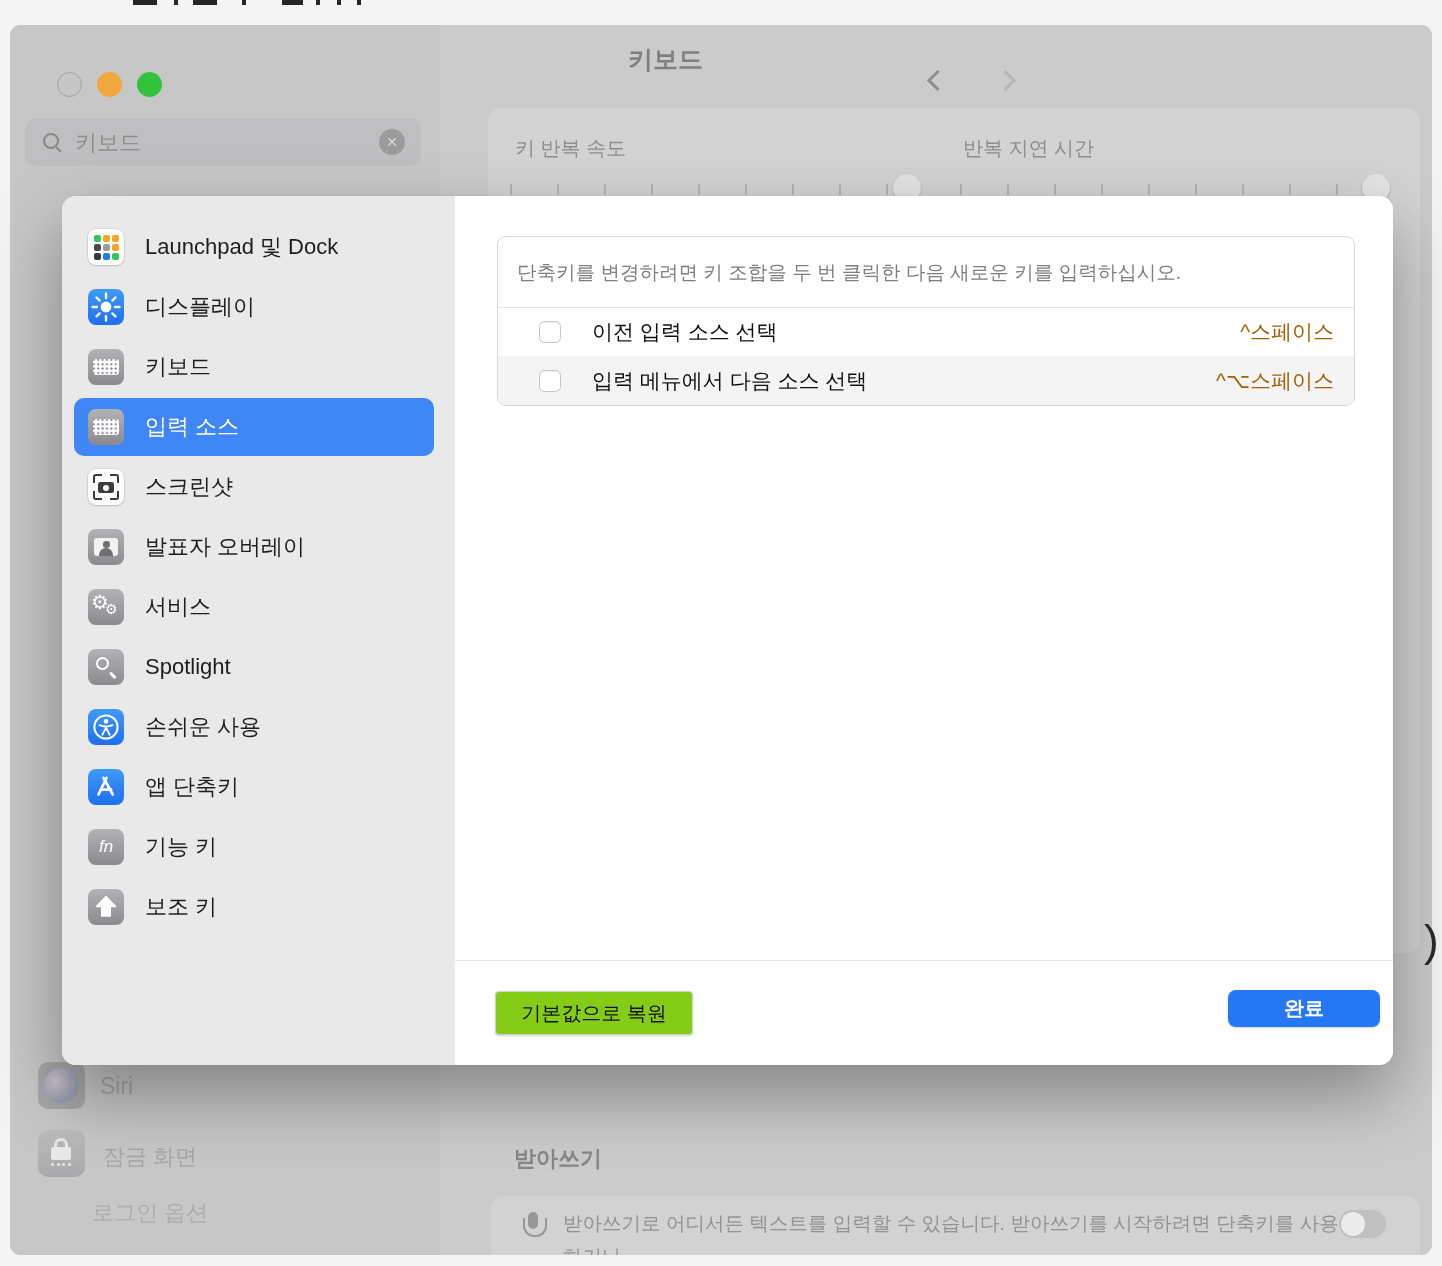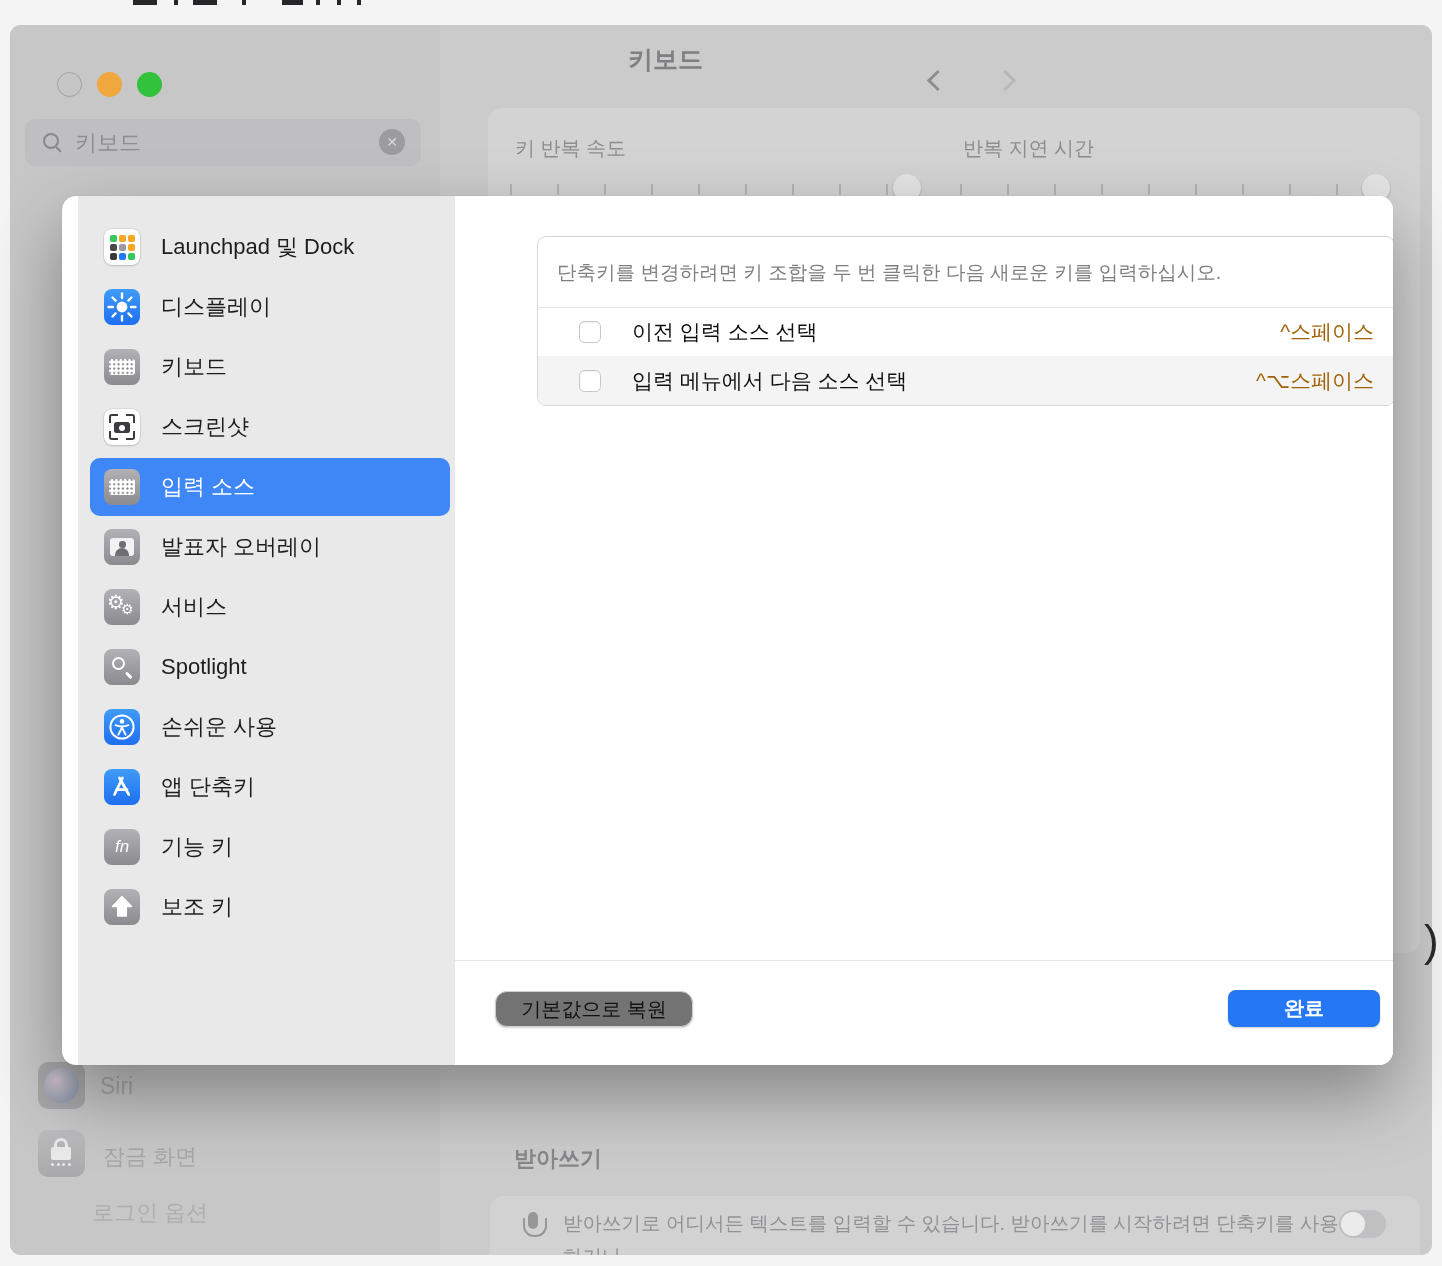--- a/index.html
+++ b/index.html
@@ -65,21 +65,21 @@
   .dict-text { position:absolute; left:73px; top:11px; width:790px; font-size:19.5px; line-height:33px; color:#929295; }
   .dim-toggle { position:absolute; right:34px; top:14px; width:47px; height:28px; border-radius:14px; background:#c0c0c2; }
   .dim-toggle i { position:absolute; left:2px; top:2px; width:24px; height:24px; border-radius:50%; background:#ebebec; }
 
   .top-frag { position:absolute; top:0; height:5px; background:#262628; }
   .stray { position:absolute; left:1424px; top:916px; font-size:44px; color:#2a2a2c; z-index:5; }
 
   
   .sheet { position:absolute; left:62px; top:196px; width:1331px; height:869px; border-radius:14px;
     background:#fff; box-shadow:0 30px 70px rgba(0,0,0,.35), 0 0 1px rgba(0,0,0,.2); z-index:10; overflow:hidden; }
-  .sheet-sidebar { position:absolute; left:16px; top:0; width:393px; height:100%; background:#e9e9ea; padding-top:22px; }
+  .sheet-sidebar { position:absolute; left:0; top:0; width:393px; height:100%; background:#e9e9ea; padding-top:22px; }
   .side-row { position:relative; margin:0 21px 2px 12px; height:58px; border-radius:10px;
     display:flex; align-items:center; gap:21px; padding-left:14px; }
   .side-row.selected { background:#3f86f7; }
   .side-row .lbl { font-size:22px; color:#1d1d1f; }
   .side-row.selected .lbl { color:#fff; font-weight:500; }
 
   .icn { position:relative; width:36px; height:36px; border-radius:8px; flex:none; overflow:hidden; }
   .icn.white { background:#fdfdfd; box-shadow:0 0 0 .5px rgba(0,0,0,.12), 0 1px 2px rgba(0,0,0,.15); }
   .icn.blue { background:linear-gradient(#3f9bf7,#1f6ef0); }
   .icn.gray { background:linear-gradient(#b2b2b6,#8a8a8f); }
@@ -95,33 +95,33 @@
   .po-head { position:absolute; left:9px; top:3px; width:6.5px; height:6.5px; border-radius:50%; background:#6e6e73; }
   .po-body { position:absolute; left:5px; top:10px; width:14px; height:8px; border-radius:7px 7px 0 0; background:#6e6e73; }
   .gear1 { position:absolute; left:3px; top:1px; font-size:20px; color:#fff; }
   .gear2 { position:absolute; left:17px; top:12px; font-size:14px; color:#fff; }
   .sp-glass { position:absolute; left:8px; top:8px; width:13px; height:13px; border:2.6px solid #fff; border-radius:50%; }
   .sp-handle { position:absolute; left:22px; top:22px; width:8px; height:2.8px; border-radius:2px; background:#fff; transform:rotate(45deg); transform-origin:0 50%; }
   .fn-txt { position:absolute; inset:0; display:flex; align-items:center; justify-content:center; font-size:17px; color:#fff; }
 
   .sheet-content { position:absolute; left:393px; top:0; right:0; height:100%; background:#fff; }
   .shortcut-panel { position:absolute; left:42px; top:40px; width:858px; height:170px;
-    border:1px solid #d6d6d8; border-radius:9px; background:#fff; overflow:hidden;margin-left:40px; }
+    border:1px solid #d6d6d8; border-radius:9px; background:#fff; overflow:hidden; }
   .instruction { height:71px; display:flex; align-items:center; padding-left:19px;
     font-size:19.5px; color:#7f7f82; border-bottom:1px solid #e3e3e5; }
   .sc-row { height:48px; display:flex; align-items:center; padding:0 20px 0 41px; }
   .sc-row.alt { background:#f4f4f5; height:49px; }
   .cbx { width:22px; height:22px; border-radius:5.5px; background:#fff; border:1px solid #c6c6c8;
     box-shadow:inset 0 1px 1px rgba(0,0,0,.06); flex:none; }
   .sc-label { margin-left:31px; font-size:21px; color:#0f0f10; }
   .sc-keys { margin-left:auto; font-size:21px; color:#a16207; }
 
   .footer-divider { position:absolute; left:0; right:0; top:764px; height:1px; background:#e5e5e6; }
-  .btn-restore { position:absolute; left:40px; top:795px; width:198px; height:36px; border-radius:12px;
-    background:#737373; border:0.5px solid #d0d0d2; box-shadow:0 1px 2px rgba(0,0,0,.18);
+  .btn-restore { position:absolute; left:40px; top:795px; width:198px; height:44px; border-radius:4px;
+    background:#84cc16; border:0.5px solid #d0d0d2; box-shadow:0 1px 2px rgba(0,0,0,.18);
     font-size:20px; color:#111; display:flex; align-items:center; justify-content:center; }
   .btn-done { position:absolute; left:773px; top:794px; width:152px; height:37px; border-radius:8px;
     background:#2577f4; font-size:20px; font-weight:600; color:#fff;
     display:flex; align-items:center; justify-content:center; box-shadow:0 1px 2px rgba(0,0,0,.2); }
 </style>
 </head>
 <body>
 
 <div class="screen">
 
@@ -237,40 +237,40 @@
       </div>
 
 
       <div class="side-row">
         <span class="icn gray">
             <i class="kb-plate"></i>
           </span>
         <span class="lbl">키보드</span>
       </div>
 
+      <div class="side-row selected">
+        <span class="icn gray">
+            <i class="kb-plate"></i>
+          </span>
+        <span class="lbl">입력 소스</span>
+      </div>
+
       <div class="side-row">
         <span class="icn white">
           <i class="scr-corner" style="left:5px;top:5px;border-right:none;border-bottom:none;border-radius:3px 0 0 0;"></i>
           <i class="scr-corner" style="right:5px;top:5px;border-left:none;border-bottom:none;border-radius:0 3px 0 0;"></i>
           <i class="scr-corner" style="left:5px;bottom:5px;border-right:none;border-top:none;border-radius:0 0 0 3px;"></i>
           <i class="scr-corner" style="right:5px;bottom:5px;border-left:none;border-top:none;border-radius:0 0 3px 0;"></i>
           <i class="scr-cam">
               <i></i>
             </i>
         </span>
         <span class="lbl">스크린샷</span>
       </div>
 
-      <div class="side-row selected">
-        <span class="icn gray">
-            <i class="kb-plate"></i>
-          </span>
-        <span class="lbl">입력 소스</span>
-      </div>
-
       <div class="side-row">
         <span class="icn gray">
           <i class="po-card">
               <i class="po-head"></i>
               <i class="po-body"></i>
             </i>
         </span>
         <span class="lbl">발표자 오버레이</span>
       </div>
 

